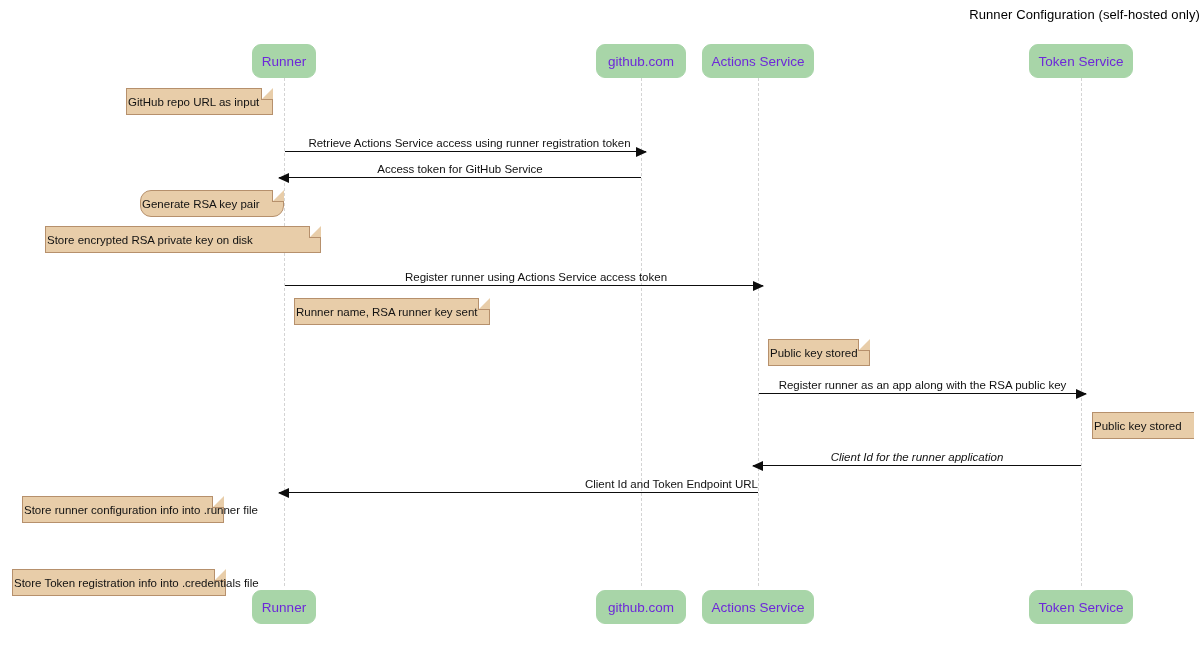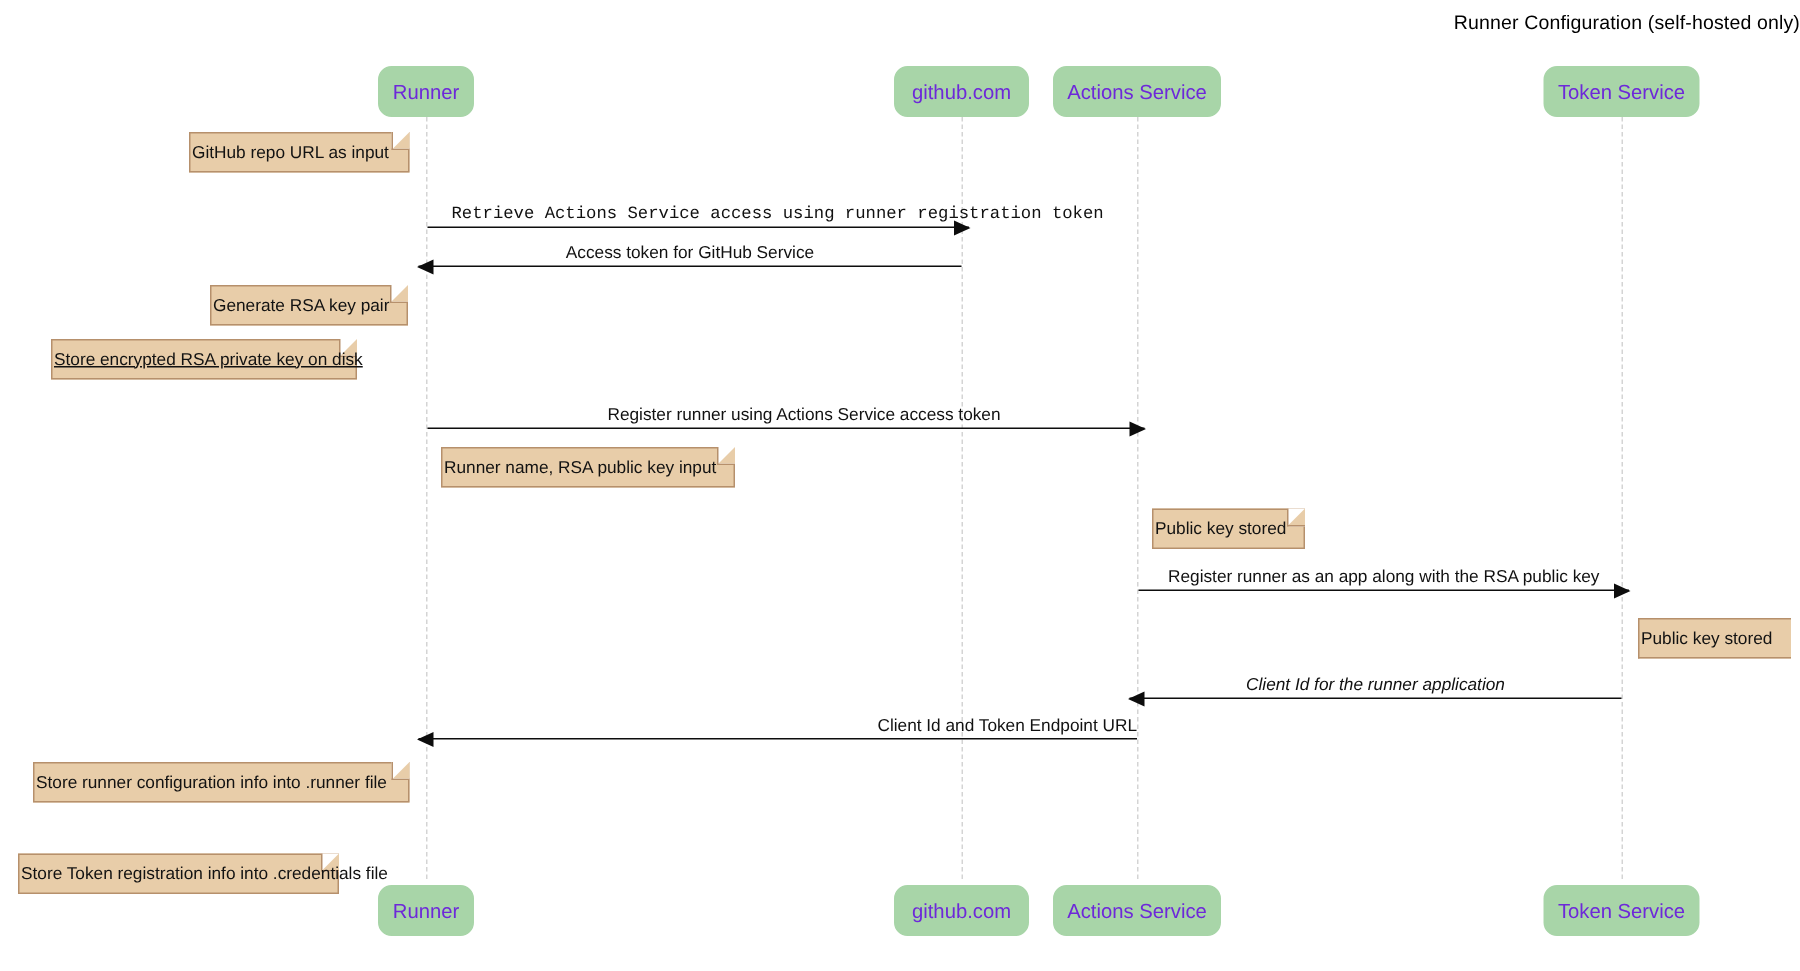--- a/index.html
+++ b/index.html
@@ -171,21 +171,21 @@
       <div class="participant" style="left: 702px; top: 590px; width: 112px;">
         <span>Actions Service</span>
       </div>
       <div class="participant" style="left: 1029px; top: 590px; width: 104px;">
         <span>Token Service</span>
       </div>
     </div>
   <div id="messages">
       <div class="msg to-right" style="left: 285px; top: 151px; width: 361px;">
         <span class="head"></span>
-        <div class="msg-label" style="left: 16px; width: 361px; font-family: Liberation Mono, monospace;">Retrieve Actions Service access using runner registration token</div>
+        <div class="msg-label" style="left: 4px; width: 361px;">Retrieve Actions Service access using runner registration token</div>
       </div>
       <div class="msg to-left" style="left: 279px; top: 177px; width: 362px;">
         <span class="head"></span>
         <div class="msg-label" style="left: 0px; width: 362px;">Access token for GitHub Service</div>
       </div>
       <div class="msg to-right" style="left: 285px; top: 285px; width: 478px;">
         <span class="head"></span>
         <div class="msg-label" style="left: 12px; width: 478px;">Register runner using Actions Service access token</div>
       </div>
       <div class="msg to-right" style="left: 759px; top: 393px; width: 327px;">
@@ -198,36 +198,36 @@
       </div>
       <div class="msg to-left" style="left: 279px; top: 492px; width: 479px;">
         <span class="head"></span>
         <div class="msg-label" style="left: 0px; width: 479px; text-align: right;">Client Id and Token Endpoint URL</div>
       </div>
     </div>
   <div id="notes">
       <div class="note" style="left: 126px; top: 88px; width: 147px;">
         <span class="note-text">GitHub repo URL as input</span>
       </div>
-      <div class="note" style="left: 140px; top: 190px; width: 132px;">
+      <div class="note" style="left: 140px; top: 190px; width: 144px; border-radius: 11px;">
         <span class="note-text">Generate RSA key pair</span>
       </div>
-      <div class="note" style="left: 34px; top: 226px; width: 204px; text-decoration: underline;">
+      <div class="note" style="left: 45px; top: 226px; width: 276px;">
         <span class="note-text">Store encrypted RSA private key on disk</span>
       </div>
       <div class="note" style="left: 294px; top: 298px; width: 196px;">
-        <span class="note-text">Runner name, RSA public key input</span>
+        <span class="note-text">Runner name, RSA runner key sent</span>
       </div>
       <div class="note" style="left: 768px; top: 339px; width: 102px;">
         <span class="note-text">Public key stored</span>
       </div>
       <div class="note clipped-right" style="left: 1092px; top: 412px; width: 102px;">
         <span class="note-text">Public key stored</span>
       </div>
-      <div class="note" style="left: 22px; top: 508px; width: 251px;">
+      <div class="note" style="left: 22px; top: 496px; width: 202px;">
         <span class="note-text">Store runner configuration info into .runner file</span>
       </div>
       <div class="note" style="left: 12px; top: 569px; width: 214px;">
         <span class="note-text">Store Token registration info into .credentials file</span>
       </div>
     </div>
 
 </div>
 
 </body></html>

